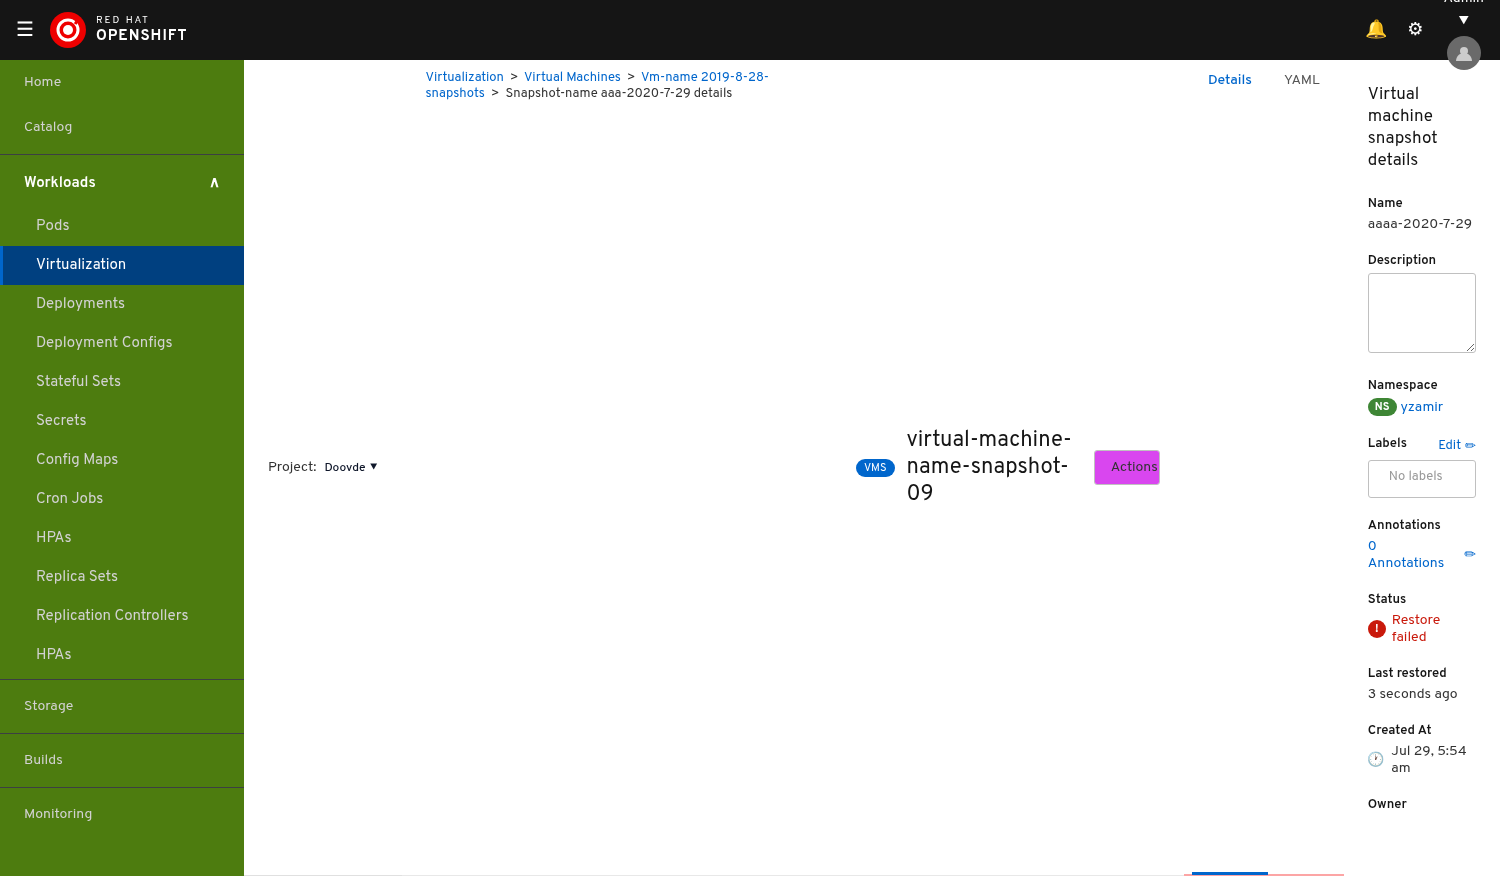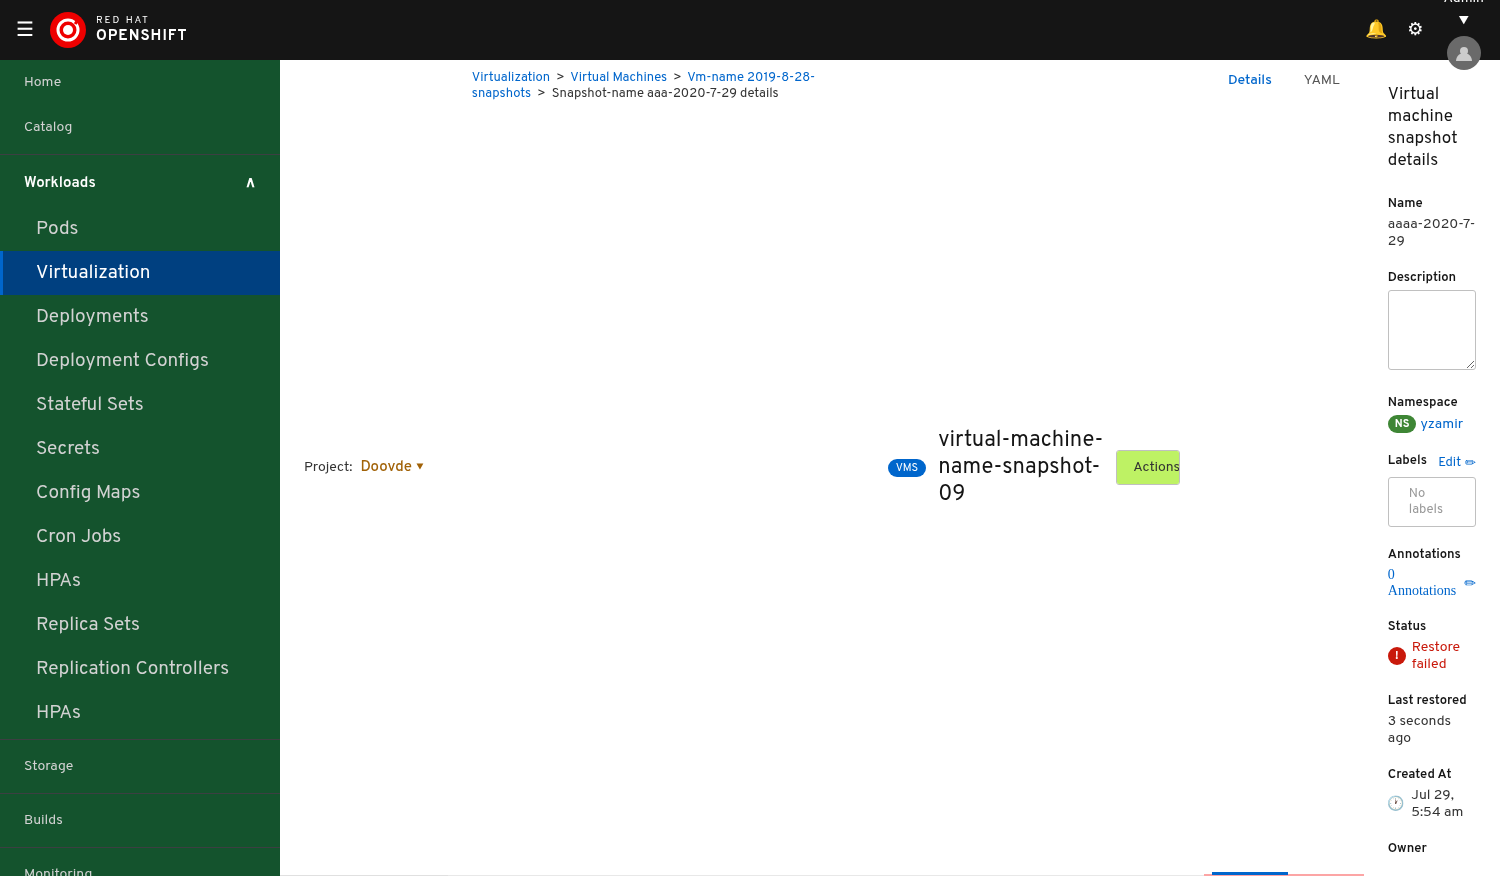--- a/index.html
+++ b/index.html
@@ -65,22 +65,22 @@
 
     
     .layout {
       display: flex;
       flex: 1;
       overflow: hidden;
     }
 
     
     .sidebar {
-      width: 280px;
-      background: #14532d;
+      width: 244px;
+      background: #4d7c0f;
       color: #fff;
       flex-shrink: 0;
       overflow-y: auto;
       display: flex;
       flex-direction: column;
     }
     .sidebar-nav-item {
       padding: 14px 24px;
       cursor: pointer;
       font-size: 14px;
@@ -95,21 +95,21 @@
       font-size: 15px;
       color: #fff;
       font-weight: 600;
       display: flex;
       align-items: center;
       justify-content: space-between;
     }
     .sidebar-sub-item {
       padding: 10px 24px 10px 36px;
       cursor: pointer;
-      font-size: 19px;
+      font-size: 15px;
       color: #d2d2d2;
     }
     .sidebar-sub-item.active {
       background: #004080;
       color: #fff;
       border-left: 3px solid #06c;
       padding-left: 33px;
     }
     .sidebar-divider {
       border: none;
@@ -132,22 +132,22 @@
       background: #fff;
       display: flex;
       align-items: center;
       gap: 8px;
     }
     .project-bar-label {
       color: #333;
       font-size: 14px;
     }
     .project-bar-name {
-      color: #a16207;
-      font-size: 15px;
+      color: #0f172a;
+      font-size: 12px;
       font-weight: 500;
       cursor: pointer;
       display: flex;
       align-items: center;
       gap: 4px;
     }
     .project-bar-name::after {
       content: '▼';
       font-size: 10px;
     }
@@ -199,21 +199,21 @@
       gap: 0;
       border: 1px solid #c0c0c0;
       border-radius: 3px;
       overflow: hidden;
       cursor: pointer;
     }
     .actions-btn-label {
       padding: 8px 16px;
       font-size: 14px;
       color: #333;
-      background: #bef264;
+      background: #d946ef;
     }
     .actions-btn-arrow {
       padding: 8px 10px;
       background: #f5f5f5;
       border-left: 1px solid #c0c0c0;
       color: #333;
       font-size: 12px;
     }
 
     
@@ -353,22 +353,21 @@
       font-size: 14px;
     }
 
     
     .annotations-link {
       color: #06c;
       font-size: 14px;
       cursor: pointer;
       display: flex;
       align-items: center;
-      gap: 8px;
-      font-family: Liberation Serif, serif;
+      gap: 20px;
     }
 
     
     .namespace-value {
       display: flex;
       align-items: center;
       gap: 0;
       font-size: 14px;
     }
   </style>

